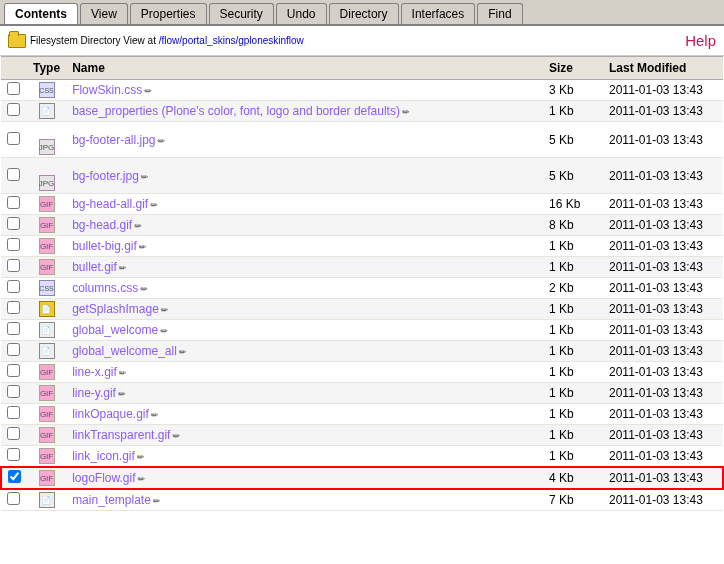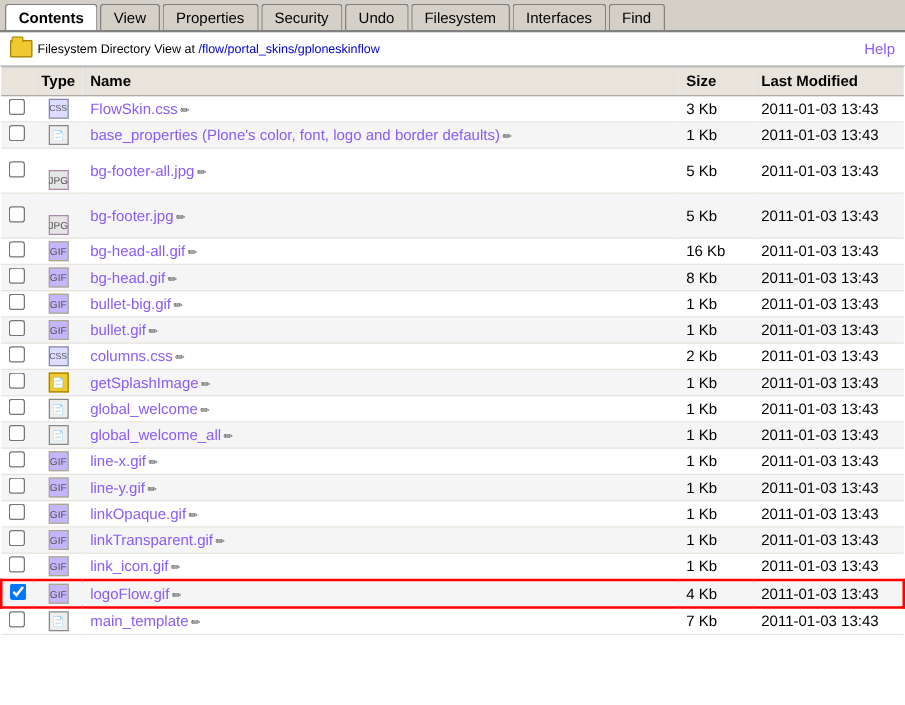--- a/index.html
+++ b/index.html
@@ -72,23 +72,23 @@
     }
     .page-title {
       font-size: 10px;
       font-weight: normal;
     }
     .path-link {
       color: #00c;
       text-decoration: none;
     }
     .help-link {
-      color: #8b5cf6;
+      color: #be185d;
       text-decoration: none;
-      font-size: 12px;
+      font-size: 15px;
     }
 
     
     .file-table {
       width: 100%;
       border-collapse: collapse;
     }
     .file-table th {
       background: #e8e4dc;
       border-bottom: 1px solid #aaa;
@@ -129,21 +129,21 @@
       font-size: 8px;
       color: #555;
       vertical-align: middle;
     }
     .icon-css {
       background: #ddf;
       border-color: #88a;
       font-size: 7px;
     }
     .icon-gif {
-      background: #c4b5fd;
+      background: #f9a8d4;
       border-color: #aa8;
       text-align: center;
     }
     .icon-jpg {
       background: #e5e5e5;
       border-color: #a8a;
       margin-top: 15px;
     }
     .icon-generic {
       background: #eee;
@@ -188,21 +188,21 @@
   </style>
 </head>
 <body>
 
 <div class="tab-bar" id="tab-bar">
     <div class="tab active">Contents</div>
     <div class="tab">View</div>
     <div class="tab">Properties</div>
     <div class="tab">Security</div>
     <div class="tab">Undo</div>
-    <div class="tab">Filesystem</div>
+    <div class="tab">Directory</div>
     <div class="tab">Interfaces</div>
     <div class="tab">Find</div>
   </div>
 
 <div class="page-header">
   <div class="header-left">
     <span class="folder-icon"></span>
     <span class="page-title">
       <span>Filesystem Directory View at </span><a href="#" class="path-link" id="path-link">/flow/portal_skins/gploneskinflow</a>
     </span>

